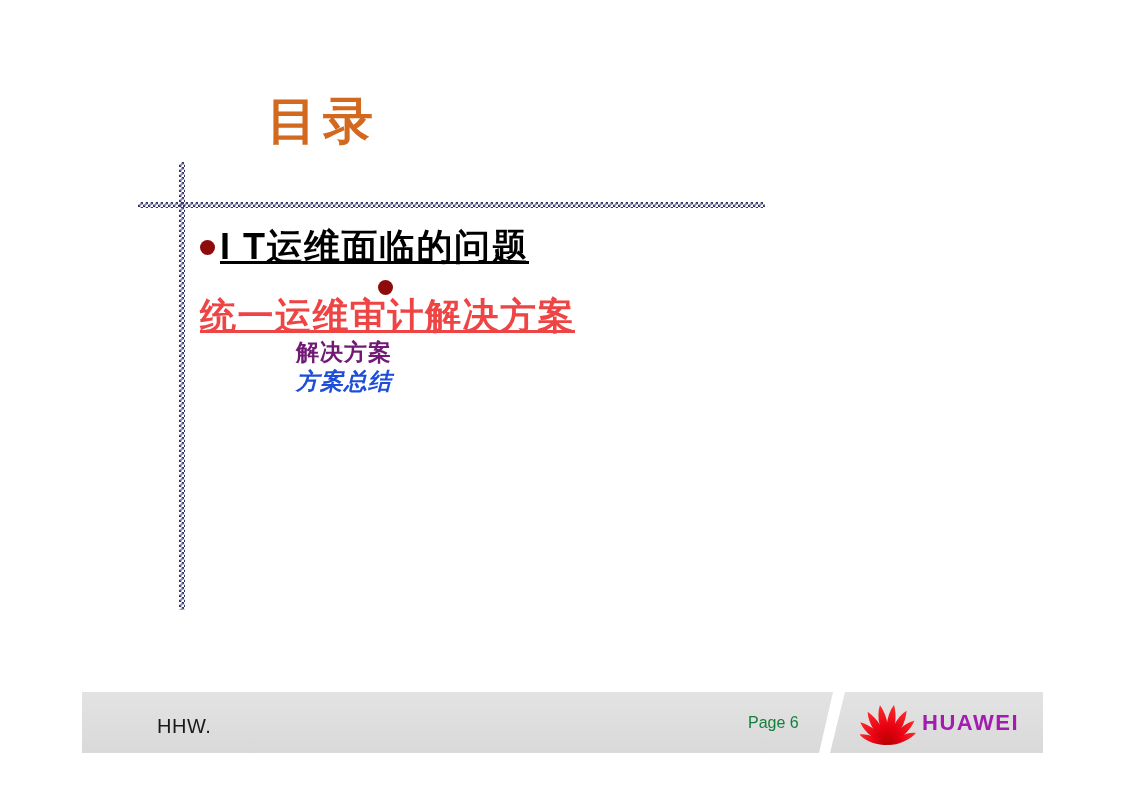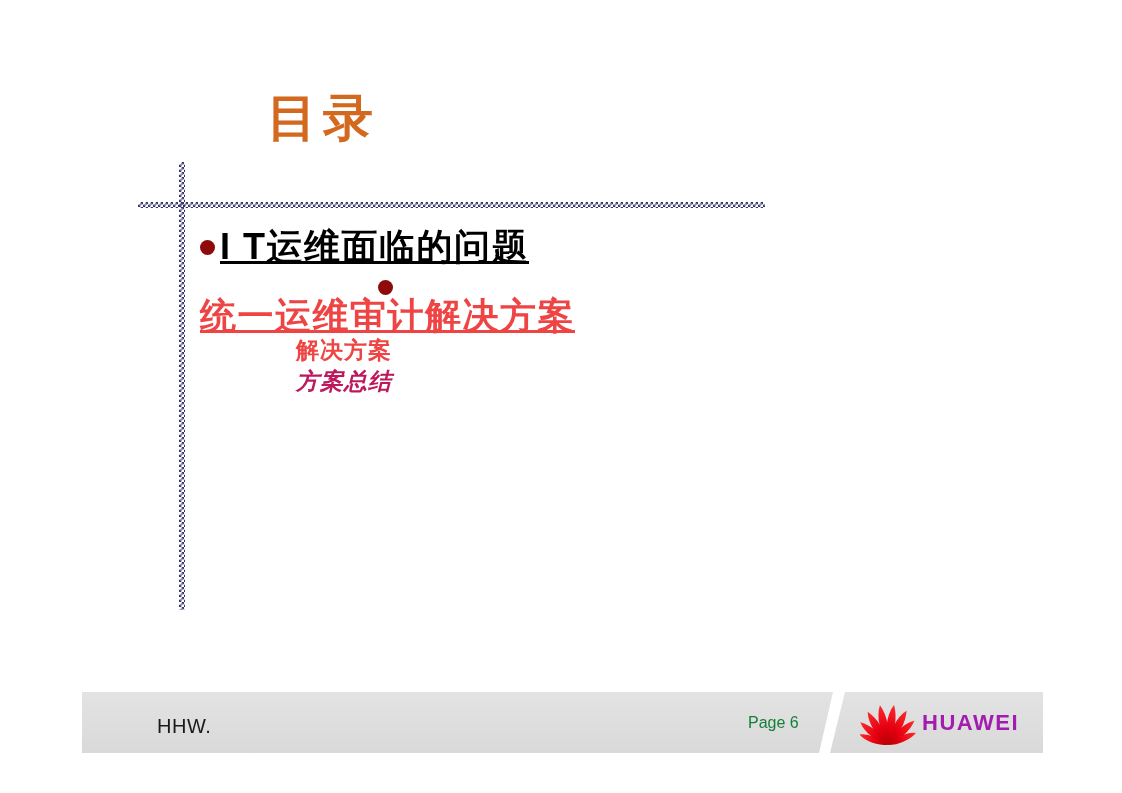--- a/index.html
+++ b/index.html
@@ -6,21 +6,21 @@
   .slide{
     position:relative;
     width:1122px;height:793px;
     background:#ffffff;
     overflow:hidden;
     font-family:"Liberation Sans", sans-serif;
   }
   
   .slide-title{
     position:absolute;left:267px;top:94px;
-    font-family:Liberation Mono, monospace;
+    font-family:Liberation Sans, sans-serif;
     font-size:50px;line-height:1.1;font-weight:bold;
     color:#d2691e;letter-spacing:6px;
   }
   
   .checker{
     background-image:
       linear-gradient(45deg,#35356b 25%,transparent 25%,transparent 75%,#35356b 75%),
       linear-gradient(45deg,#35356b 25%,transparent 25%,transparent 75%,#35356b 75%);
     background-size:5px 5px;
     background-position:0 0,2.5px 2.5px;
@@ -37,22 +37,22 @@
   .toc-item .bullet{
     width:15px;height:15px;border-radius:50%;
     background:#8f0b0b;margin-right:5px;flex:0 0 auto;
   }
   .toc-red{color:#ef4444;flex-direction:column;}
   .toc-sub{
     position:absolute;left:296px;
     font-weight:bold;font-size:23px;line-height:26px;
     letter-spacing:1px;white-space:nowrap;
   }
-  .sub-red{color:#ef4444;font-family:Liberation Mono, monospace;}
-  .sub-italic{color:#be185d;font-style:italic;font-family:"DejaVu Serif", serif;}
+  .sub-red{color:#701a75;}
+  .sub-italic{color:#1d4ed8;font-style:italic;font-family:"DejaVu Serif", serif;}
   
   .footer-bar{
     position:absolute;top:692px;height:61px;
     background:linear-gradient(#e3e3e3,#d9d9d9);
   }
   .footer-left{left:82px;width:761px;clip-path:polygon(0 0,751px 0,737px 100%,0 100%);}
   .footer-right{left:828px;width:215px;clip-path:polygon(17px 0,100% 0,100% 100%,2px 100%);}
   .footer-author{
     position:absolute;left:157px;top:715px;
     font-size:20px;color:#1a1a1a;letter-spacing:0.5px;

